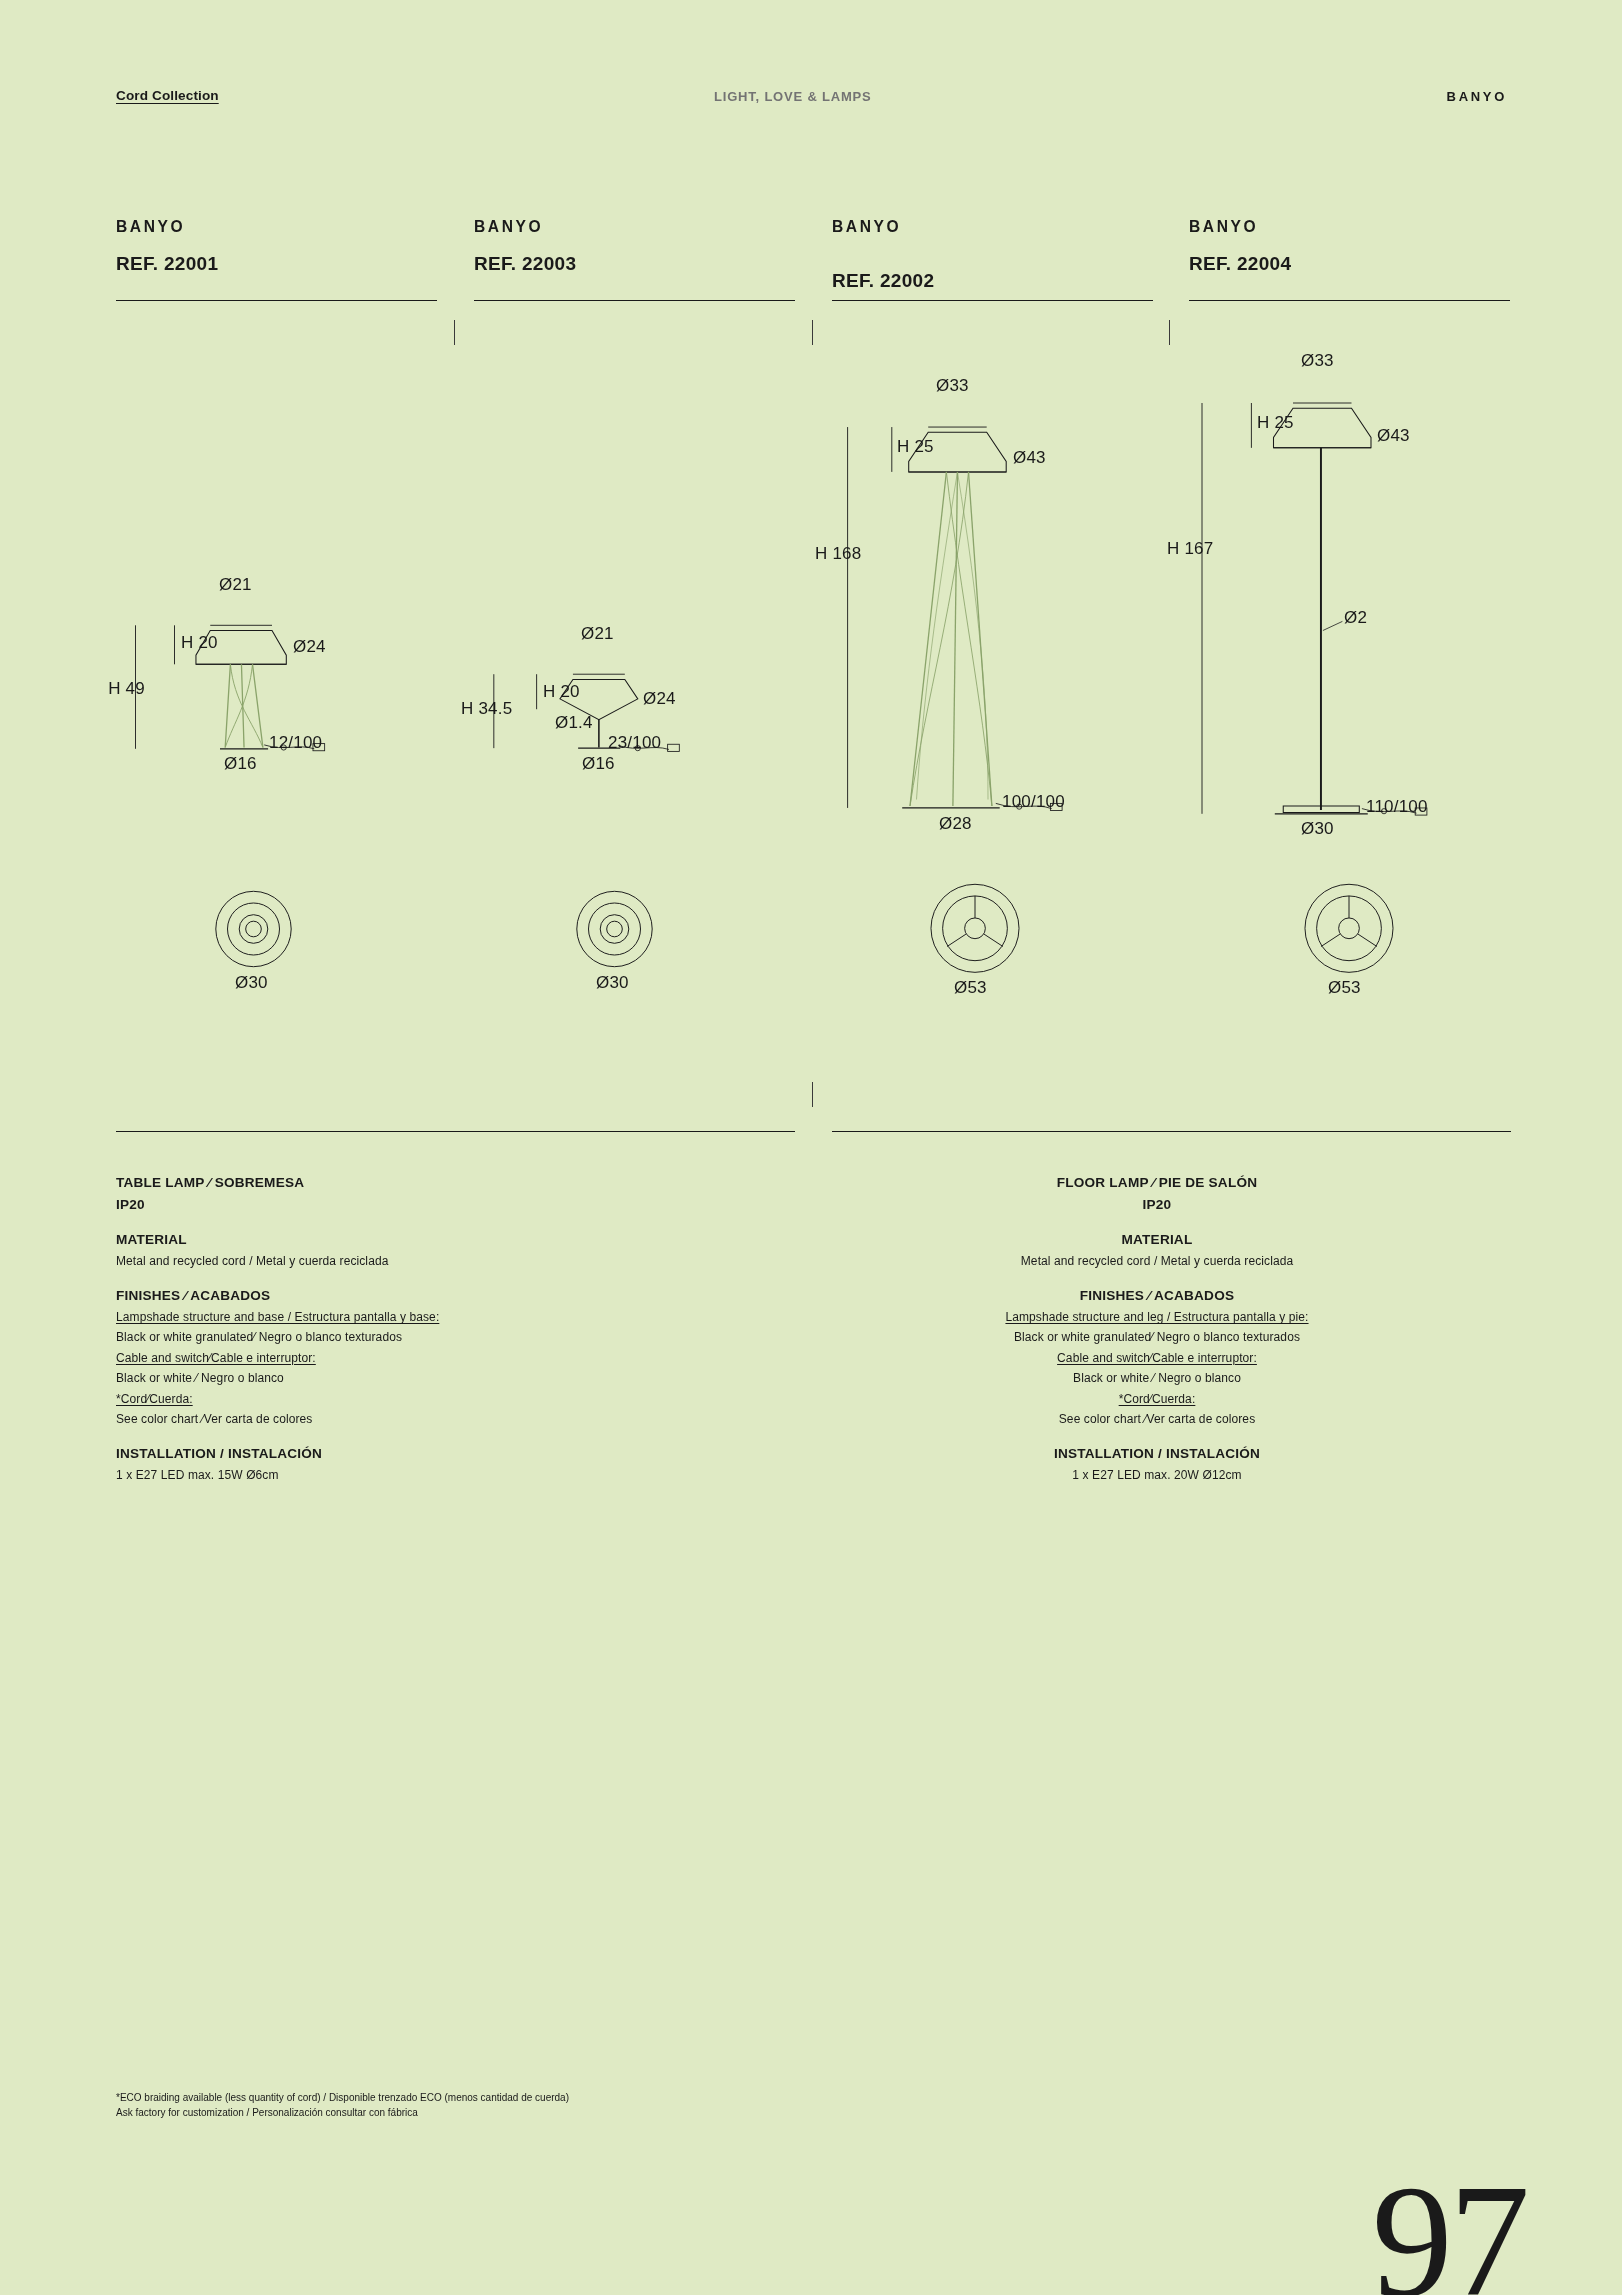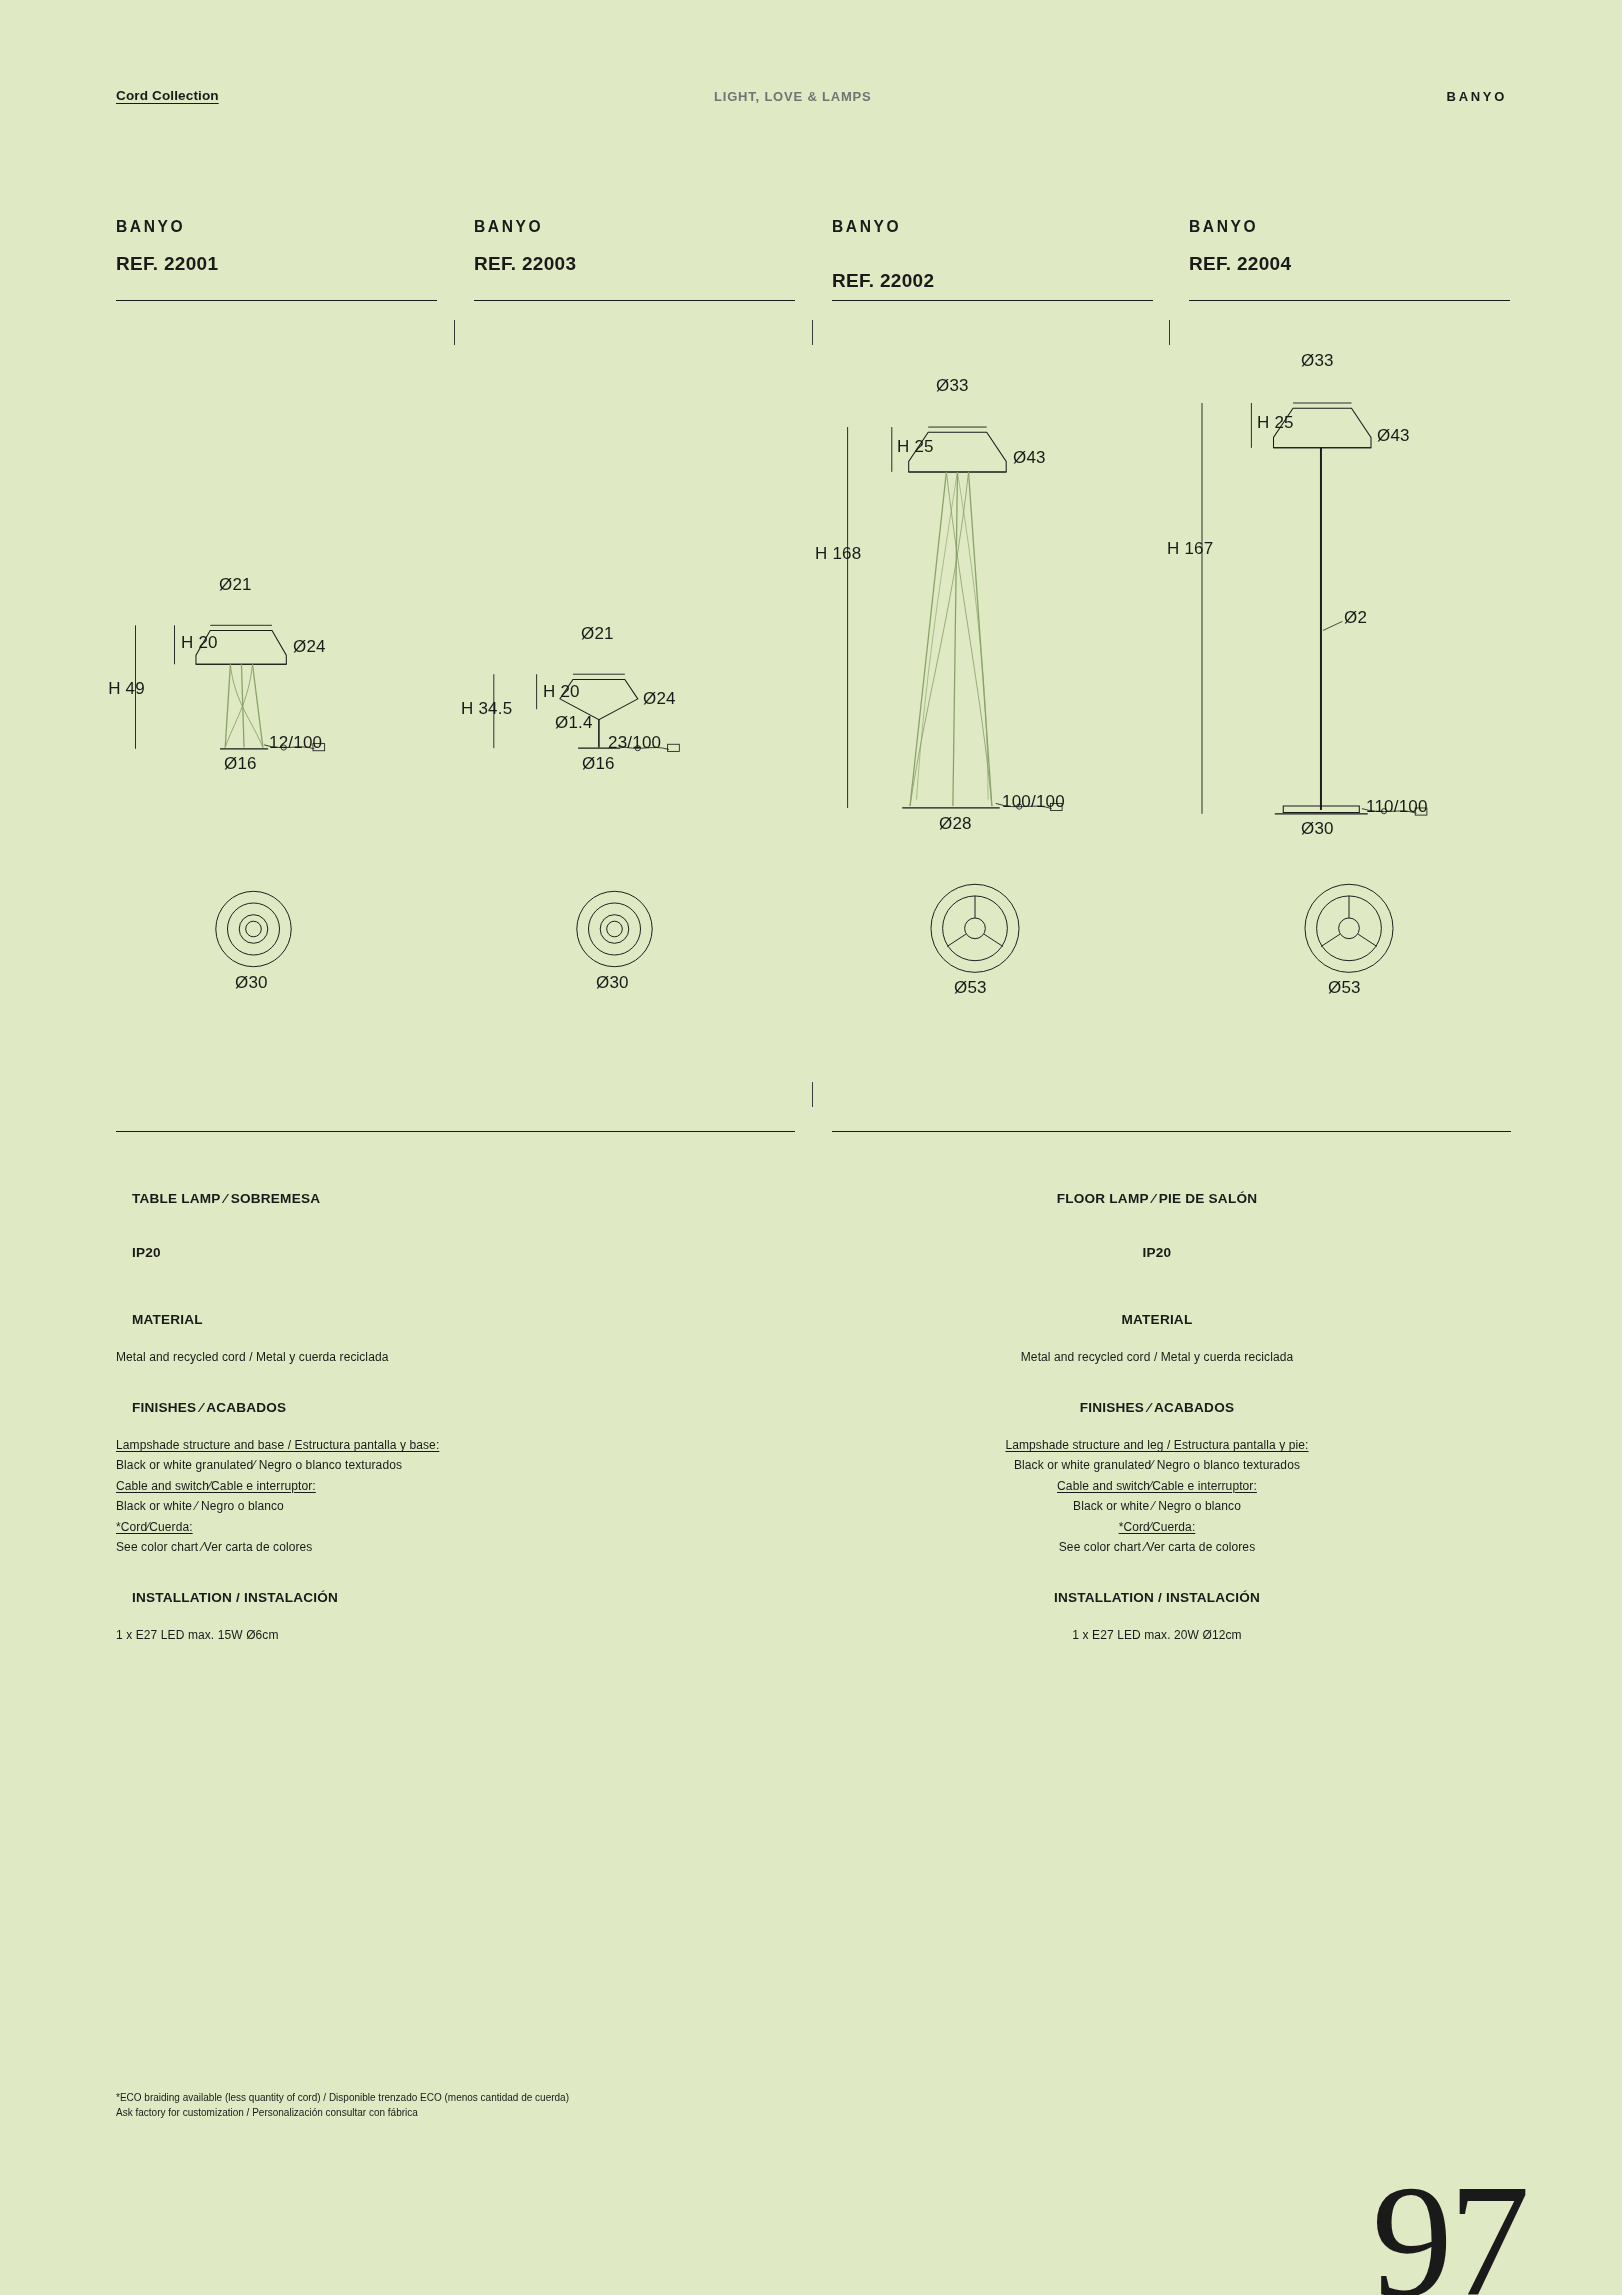--- a/index.html
+++ b/index.html
@@ -105,21 +105,21 @@
     height: 1.3px;
     background: #1a1a1a;
   }
   .spec {
     position: absolute;
     width: 650px;
     font-size: 13.6px;
     line-height: 1.05;
   }
   .spec h3 {
-    margin: 16px;
+    margin: 0;
     font-size: 13.6px;
     font-weight: bold;
     letter-spacing: 0.2px;
   }
   .spec p {
     margin: 0;
     font-size: 12px;
     letter-spacing: 0.1px;
   }
   .spec .gap { height: 21px; }

